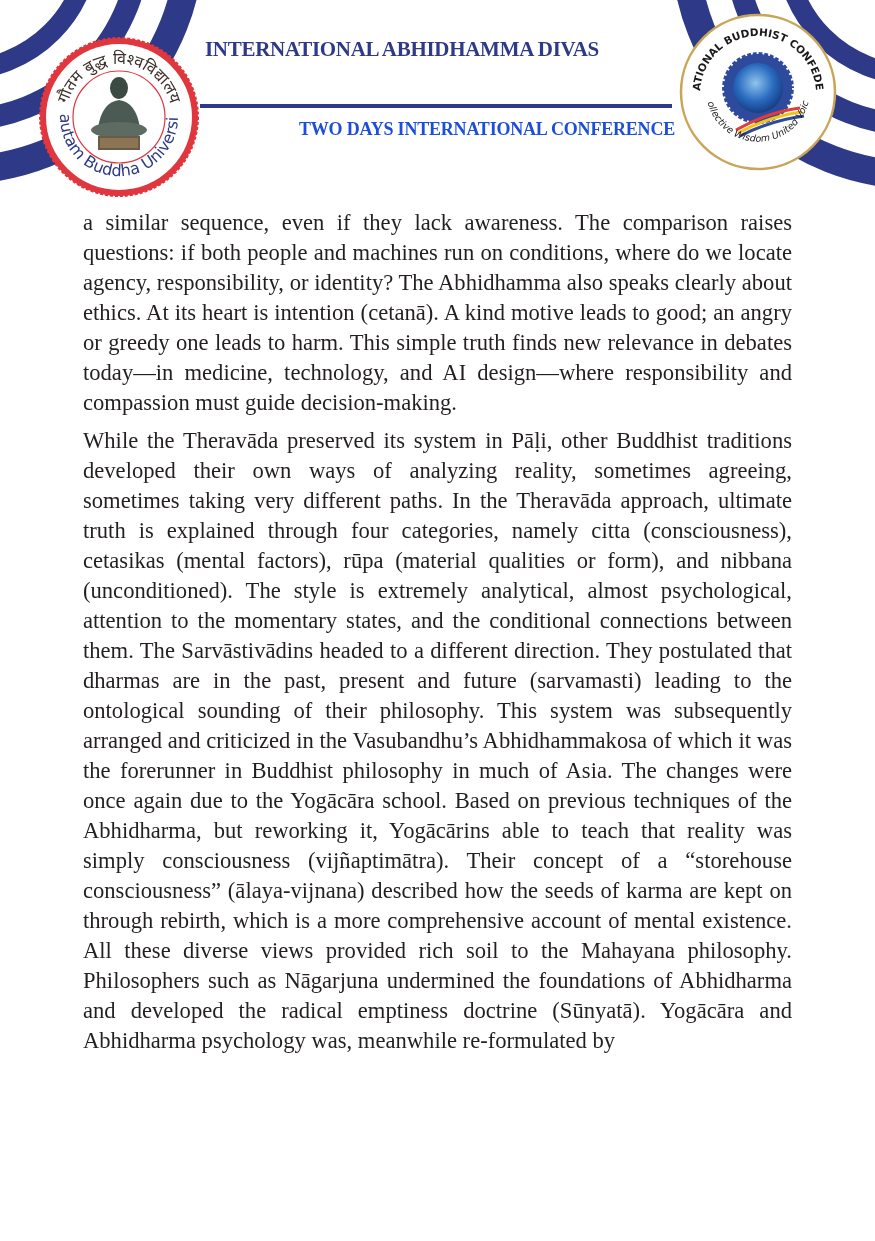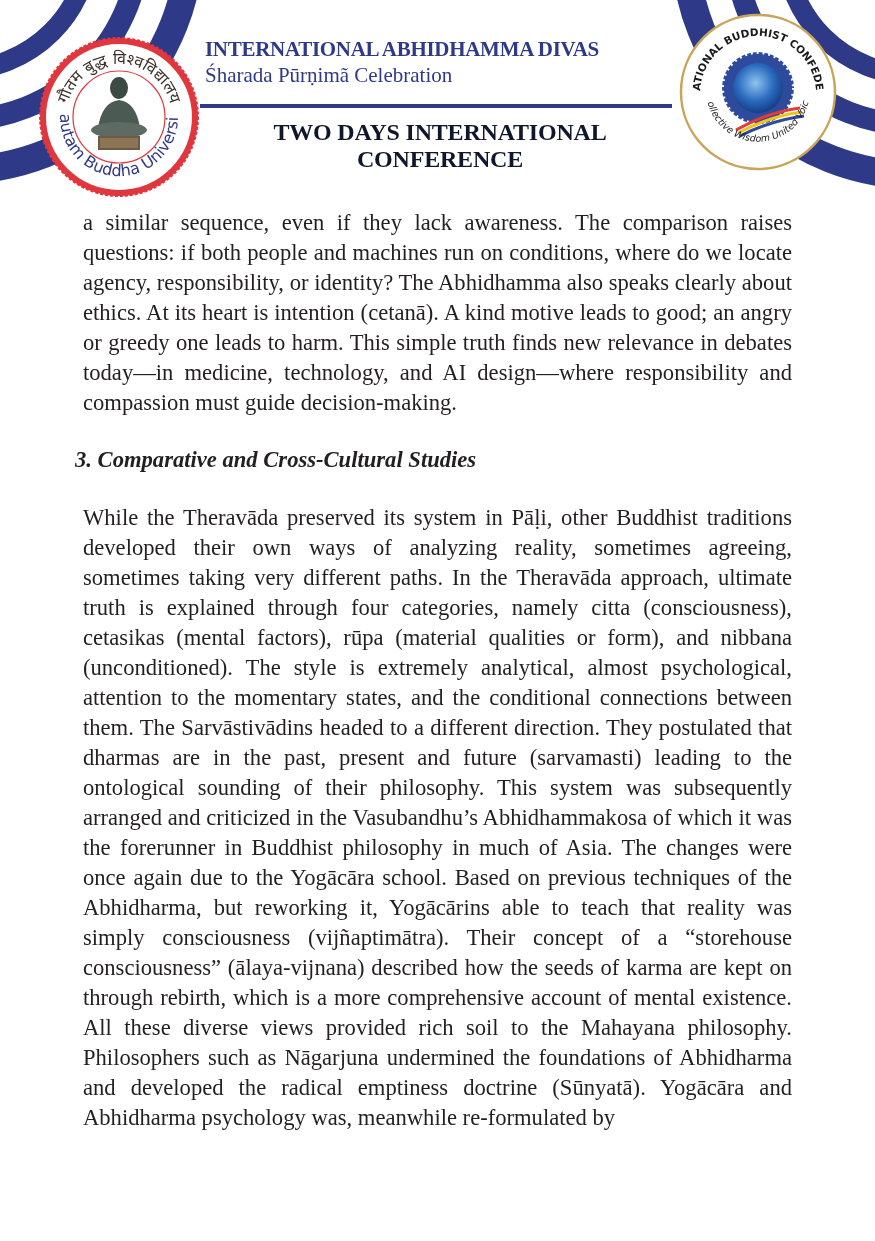--- a/index.html
+++ b/index.html
@@ -10,22 +10,22 @@
     color: #231f20;
   }
   .arcs { position: absolute; top: 0; left: 0; width: 875px; height: 200px; }
   .header-center {
     position: absolute; left: 205px; width: 470px; top: 36px; text-align: left;
     color: #2e3a87;
   }
   .h-title { font-weight: bold; font-size: 21px; letter-spacing: -0.3px; line-height: 26px; }
   .h-sub { font-size: 21px; line-height: 26px; }
   .h-rule { position: absolute; left: 200px; top: 104px; width: 472px; height: 4px; background: #2e3a87; }
-  .h-conf { position: absolute; left: 205px; top: 119px; width: 470px; text-align: center;
-    color: #0f172a; font-weight: bold; font-size: 24px; letter-spacing: -0.2px; }
+  .h-conf { position: absolute; left: 205px; top: 119px; width: 470px; text-align: right;
+    color: #1d4ed8; font-weight: bold; font-size: 18px; letter-spacing: -0.2px; }
   .seal-left { position: absolute; left: 38px; top: 36px; width: 162px; height: 162px; }
   .seal-right { position: absolute; left: 678px; top: 12px; width: 160px; height: 160px; }
   .content {
     position: absolute; left: 75px; top: 200px; width: 725px;
     font-size: 22.6px; line-height: 30px;
   }
   .para { text-align: justify; margin: 8px; hyphens: none; }
   .para.last-left { text-align-last: left; }
   .heading { font-style: italic; font-weight: bold; margin: 27px 0 28px 0; font-size: 22.6px; line-height: 30px; }
 </style>
@@ -64,21 +64,20 @@
     <ellipse cx="81" cy="52" rx="9" ry="11" fill="#3c4a44"></ellipse>
     <path d="M 60 92 Q 64 66 81 64 Q 98 66 102 92 Z" fill="#4b5a52"></path>
     <ellipse cx="81" cy="94" rx="28" ry="8" fill="#5d6b62"></ellipse>
     <rect x="60" y="100" width="42" height="14" fill="#6b5a45"></rect>
     <rect x="62" y="102" width="38" height="10" fill="#8c7555"></rect>
   </g>
 </svg>
 
 <div class="header-center">
   <div class="h-title">INTERNATIONAL ABHIDHAMMA DIVAS</div>
-  <div class="h-sub">Śharada Pūrṇimã Celebration</div>
 </div>
 <div class="h-rule"></div>
 <div class="h-conf">TWO DAYS INTERNATIONAL CONFERENCE</div>
 
 <svg class="seal-right" viewBox="0 0 160 160">
   <defs>
     <path id="ibc-top-arc" d="M 22 82 A 58 58 0 0 1 138 82"></path>
     <path id="ibc-bot-arc" d="M 30 92 A 52 52 0 0 0 130 92"></path>
     <radialGradient id="globe-g" cx="45%" cy="40%" r="60%">
       <stop offset="0%" stop-color="#8fc4ee"></stop>
@@ -98,15 +97,14 @@
   <path d="M 58 118 Q 90 100 122 96" stroke="#e23b3b" stroke-width="3" fill="none"></path>
   <path d="M 60 121 Q 92 104 124 100" stroke="#f0c419" stroke-width="3" fill="none"></path>
   <path d="M 62 124 Q 94 108 126 104" stroke="#2e4a9c" stroke-width="3" fill="none"></path>
   <text font-size="9.5" font-style="italic" fill="#1a1a1a" font-family="DejaVu Sans, sans-serif">
     <textPath href="#ibc-bot-arc" startOffset="50%" text-anchor="middle">Collective Wisdom United Voice</textPath>
   </text>
 </svg>
 
 <div class="content">
   <p class="para last-left">a similar sequence, even if they lack awareness. The comparison raises questions: if both people and machines run on conditions, where do we locate agency, responsibility, or identity? The Abhidhamma also speaks clearly about ethics. At its heart is intention (cetanā). A kind motive leads to good; an angry or greedy one leads to harm. This simple truth finds new relevance in debates today—in medicine, technology, and AI design—where responsibility and compassion must guide decision-making.</p>
-  <div class="heading">3. Comparative and Cross-Cultural Studies</div>
   <p class="para">While the Theravāda preserved its system in Pāḷi, other Buddhist traditions developed their own ways of analyzing reality, sometimes agreeing, sometimes taking very different paths. In the Theravāda approach, ultimate truth is explained through four categories, namely citta (consciousness), cetasikas (mental factors), rūpa (material qualities or form), and nibbana (unconditioned). The style is extremely analytical, almost psychological, attention to the momentary states, and the conditional connections between them. The Sarvāstivādins headed to a different direction. They postulated that dharmas are in the past, present and future (sarvamasti) leading to the ontological sounding of their philosophy. This system was subsequently arranged and criticized in the Vasubandhu’s Abhidhammakosa of which it was the forerunner in Buddhist philosophy in much of Asia. The changes were once again due to the Yogācāra school. Based on previous techniques of the Abhidharma, but reworking it, Yogācārins able to teach that reality was simply consciousness (vijñaptimātra). Their concept of a “storehouse consciousness” (ālaya-vijnana) described how the seeds of karma are kept on through rebirth, which is a more comprehensive account of mental existence. All these diverse views provided rich soil to the Mahayana philosophy. Philosophers such as Nāgarjuna undermined the foundations of Abhidharma and developed the radical emptiness doctrine (Sūnyatā). Yogācāra and Abhidharma psychology was, meanwhile re-formulated by</p>
 </div>
 
 </body></html>

